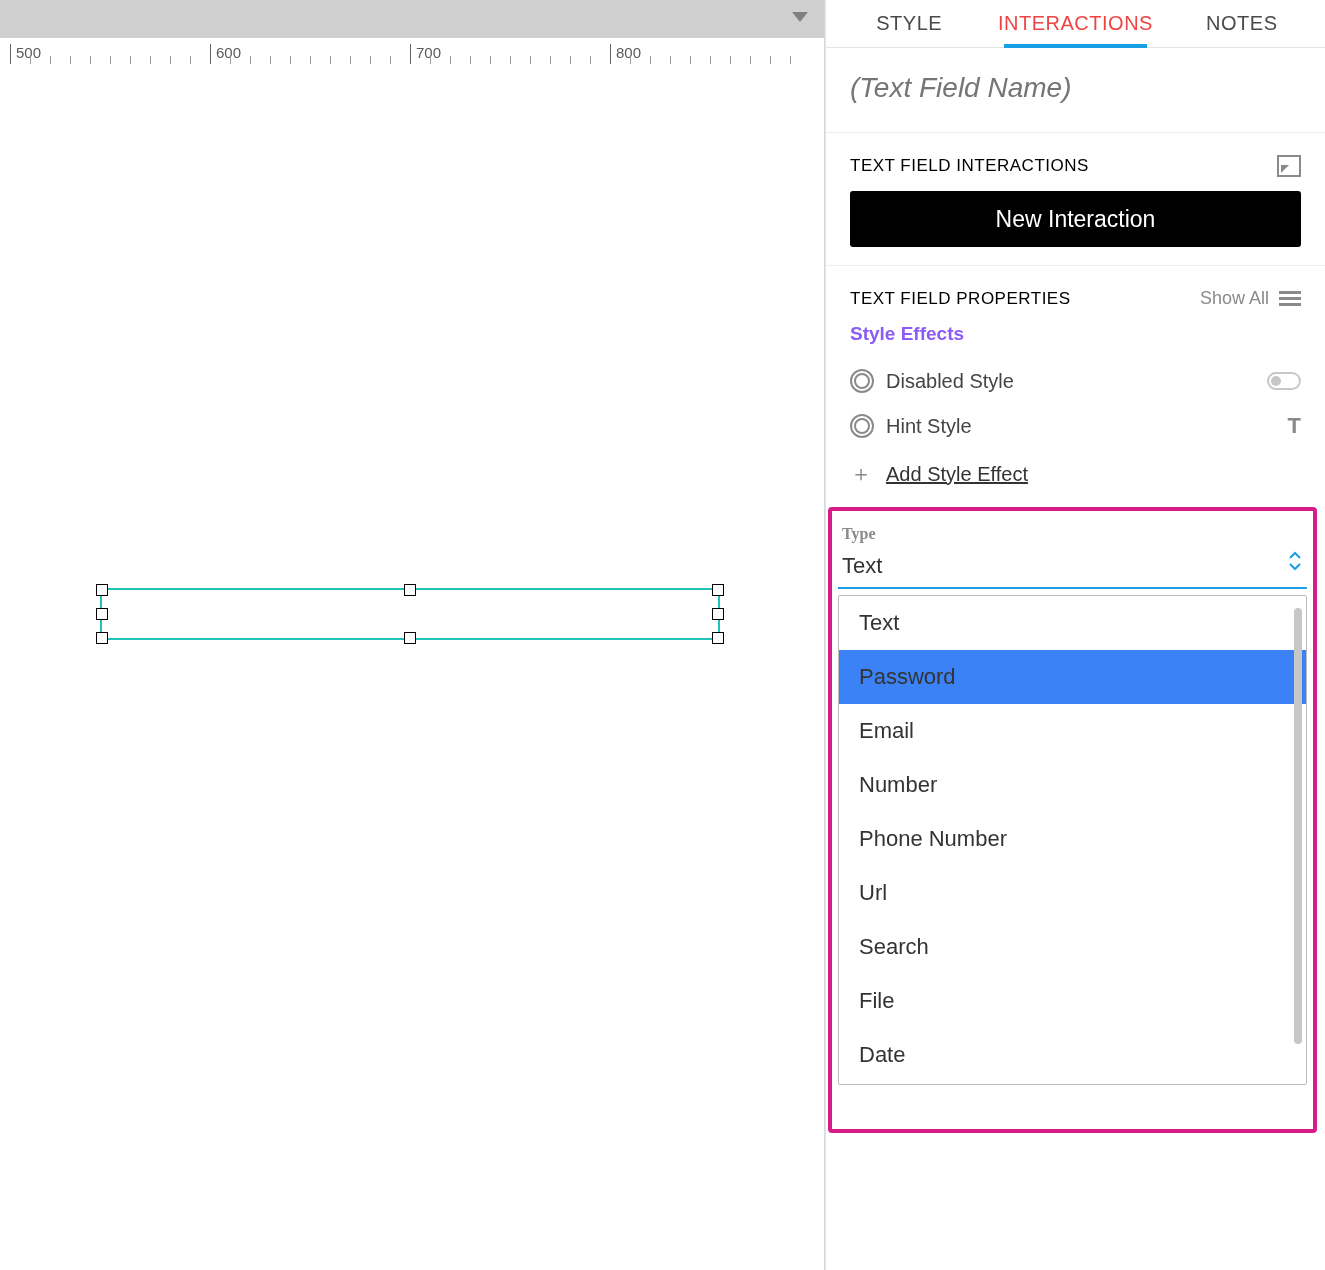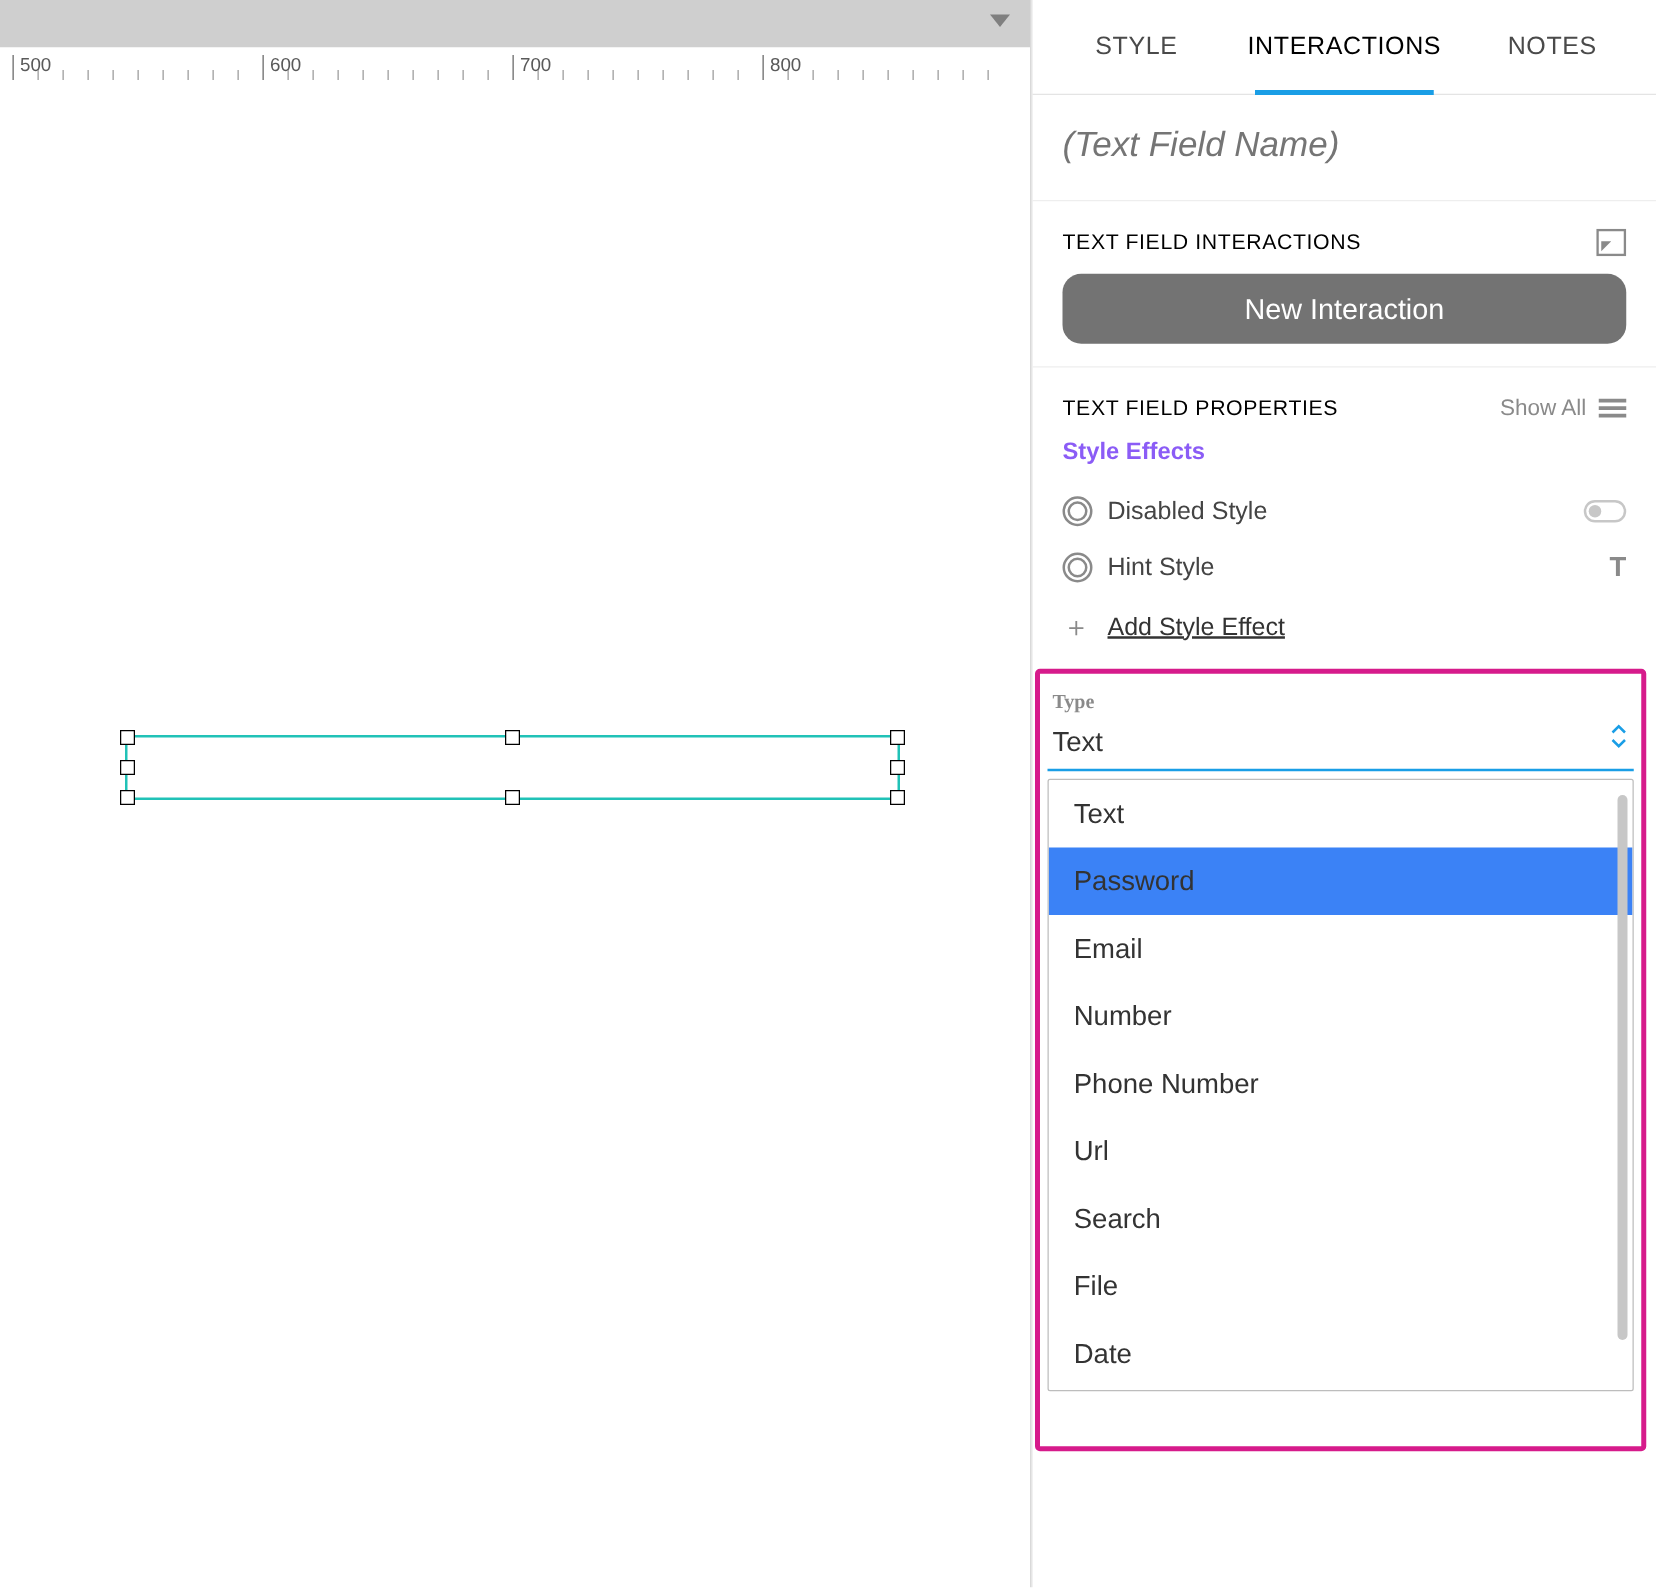--- a/index.html
+++ b/index.html
@@ -18,39 +18,39 @@
   .h-tl { left: -6px; top: -6px; }
   .h-tm { left: 50%; margin-left: -6px; top: -6px; }
   .h-tr { right: -6px; top: -6px; }
   .h-ml { left: -6px; top: 50%; margin-top: -6px; }
   .h-mr { right: -6px; top: 50%; margin-top: -6px; }
   .h-bl { left: -6px; bottom: -6px; }
   .h-bm { left: 50%; margin-left: -6px; bottom: -6px; }
   .h-br { right: -6px; bottom: -6px; }
 
   .inspector { width: 500px; background: #fff; display: flex; flex-direction: column; border-left: 1px solid #e4e4e4; }
-  .tabs { display: flex; border-bottom: 1px solid #e4e4e4; height: 76px; align-items: stretch; }
+  .tabs { display: flex; border-bottom: 1px solid #e4e4e4; height: 48px; align-items: stretch; }
   .tab { flex: 1; display: flex; align-items: center; justify-content: center; font-size: 20px; letter-spacing: 0.5px; color: #4a4a4a; cursor: pointer; text-transform: uppercase; position: relative; }
-  .tab.active { color: #000000; }
+  .tab.active { color: #ef4444; }
   .tab.active::after { content:""; position:absolute; bottom: -1px; left: 12px; right: 12px; height: 4px; background:#1a9ee6; }
 
   .name-row { padding: 24px 24px 28px; border-bottom: 1px solid #eee; }
   .name-input { width: 100%; border: none; outline: none; font-size: 28px; font-style: italic; color: #b7b7b7; }
 
   .section { padding: 22px 24px 18px; border-bottom: 1px solid #eee; }
   .section-header { display:flex; align-items:center; justify-content:space-between; margin-bottom: 14px; }
   .section-title { font-size: 17px; letter-spacing: 0.5px; color: #000000; text-transform: uppercase; }
   .show-all { font-size: 18px; color: #8a8a8a; margin-right: 10px; }
   .menu-lines { width: 22px; height: 16px; position: relative; }
   .menu-lines span { position:absolute; left:0; right:0; height:3px; background:#8a8a8a; }
   .menu-lines span:nth-child(1){top:0}
   .menu-lines span:nth-child(2){top:6px}
   .menu-lines span:nth-child(3){top:12px}
 
-  .new-btn { display:block; width:100%; background:#737373; color:#fff; border:none; height:56px; font-size:23px; border-radius:15px; cursor:pointer; }
+  .new-btn { display:block; width:100%; background:#000000; color:#fff; border:none; height:56px; font-size:23px; border-radius:3px; cursor:pointer; }
 
   .sub-title { font-size:19px; font-weight:600; color:#8b5cf6; margin: 8px 0 14px; }
 
   .effect-row { display:flex; align-items:center; justify-content:space-between; padding: 10px 0; }
   .effect-left { display:flex; align-items:center; gap:12px; }
   .target-icon { width:24px; height:24px; border:2px solid #8a8a8a; border-radius:50%; display:flex; align-items:center; justify-content:center; }
   .target-icon::before { content:""; width:12px; height:12px; border:2px solid #8a8a8a; border-radius:50%; display:block; }
   .effect-label { font-size:20px; color:#444; }
   .toggle { width:34px; height:18px; border:2px solid #c7c7c7; border-radius:10px; position:relative; }
   .toggle::before{content:"";position:absolute;left:2px;top:2px;width:10px;height:10px;border-radius:50%;background:#c7c7c7;}

